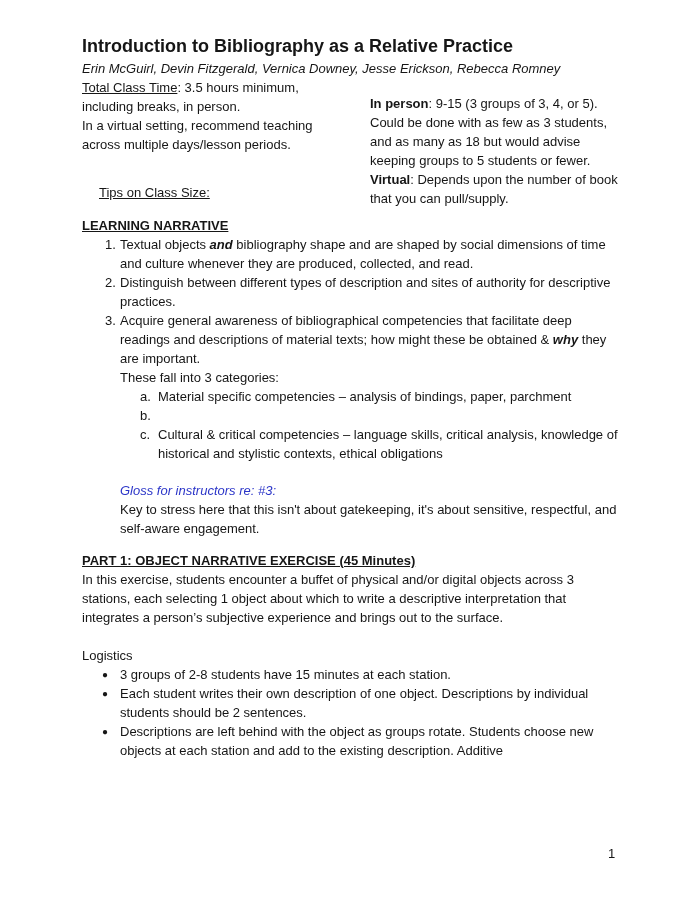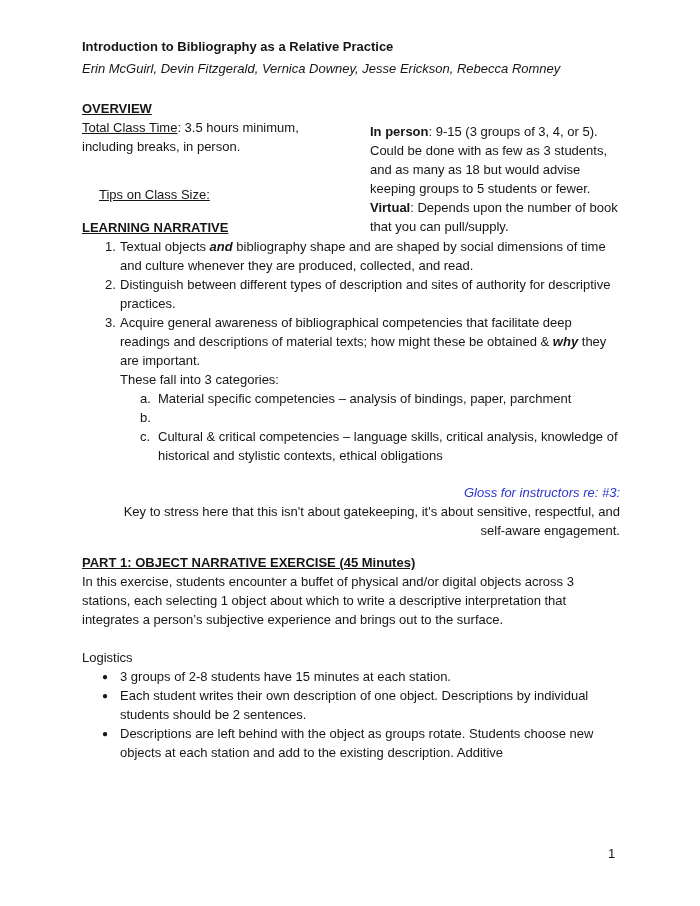--- a/index.html
+++ b/index.html
@@ -9,76 +9,76 @@
     width: 700px;
     height: 906px;
     background: #ffffff;
     font-family: "Liberation Sans", sans-serif;
     font-size: 13px;
     line-height: 19px;
     color: #161616;
     padding: 36px 80px 0 82px;
   }
   .doc-title {
-    font-size: 13px;
+    font-size: 18px;
     font-weight: bold;
     line-height: 21px;
   }
   .authors {
     font-style: italic;
     margin-top: 2px;
   }
   .section-heading {
     font-weight: bold;
     text-decoration: underline;
     margin-top: 21px;
   }
   .columns { position: relative; }
   .col-left { width: 260px; }
   .col-right {
     position: absolute;
     left: 288px;
-    top: 4px;
+    top: 16px;
     width: 252px;
   }
   .u { text-decoration: underline; }
   .b { font-weight: bold; }
   .i { font-style: italic; font-weight: bold; }
   .tips { margin-top: 29px; margin-left: 17px; }
   .lo-heading { margin-top: 14px; }
   .li-row { display: flex; padding-left: 23px; }
   .li-row .marker { flex: 0 0 15px; }
   .li-body { flex: 1; }
   .sub-row { display: flex; padding-left: 58px; }
   .sub-row .marker { flex: 0 0 18px; }
-  .gloss { margin-left: 38px; margin-top: 18px; text-align: right; }
+  .gloss { margin-left: 38px; margin-top: 18px; }
   .gloss-label { font-style: italic; color: #2b35c8; }
   .part1-heading { margin-top: 13px; }
   .logistics { margin-top: 19px; }
   .bullet-row { display: flex; padding-left: 20px; }
   .bullet-row .bmarker { flex: 0 0 18px; font-size: 10px; line-height: 19px; }
   .page-number {
     position: absolute;
     left: 608px;
     top: 844px;
   }
 </style>
 </head>
 <body>
 
 <div class="page">
 
   <div class="doc-title">Introduction to Bibliography as a Relative Practice</div>
   <div class="authors">Erin McGuirl, Devin Fitzgerald, Vernica Downey, Jesse Erickson, Rebecca Romney</div>
 
-  <div class="section-heading">OVERVIEW</div>
 
   <div class="columns">
     <div class="col-left">
       <span class="u">Total Class Time</span><span>: 3.5 hours minimum, including breaks, in person.</span>
+      <div>In a virtual setting, recommend teaching across multiple days/lesson periods.</div>
     </div>
     <div class="col-right">
       <span class="b">In person</span><span>: 9-15 (3 groups of 3, 4, or 5). Could be done with as few as 3 students, and as many as 18 but would advise keeping groups to 5 students or fewer.</span>
       <span class="b">Virtual</span><span>: Depends upon the number of book that you can pull/supply.</span>
     </div>
   </div>
 
   <div class="tips">
     <span class="u">Tips on Class Size:</span>
   </div>

